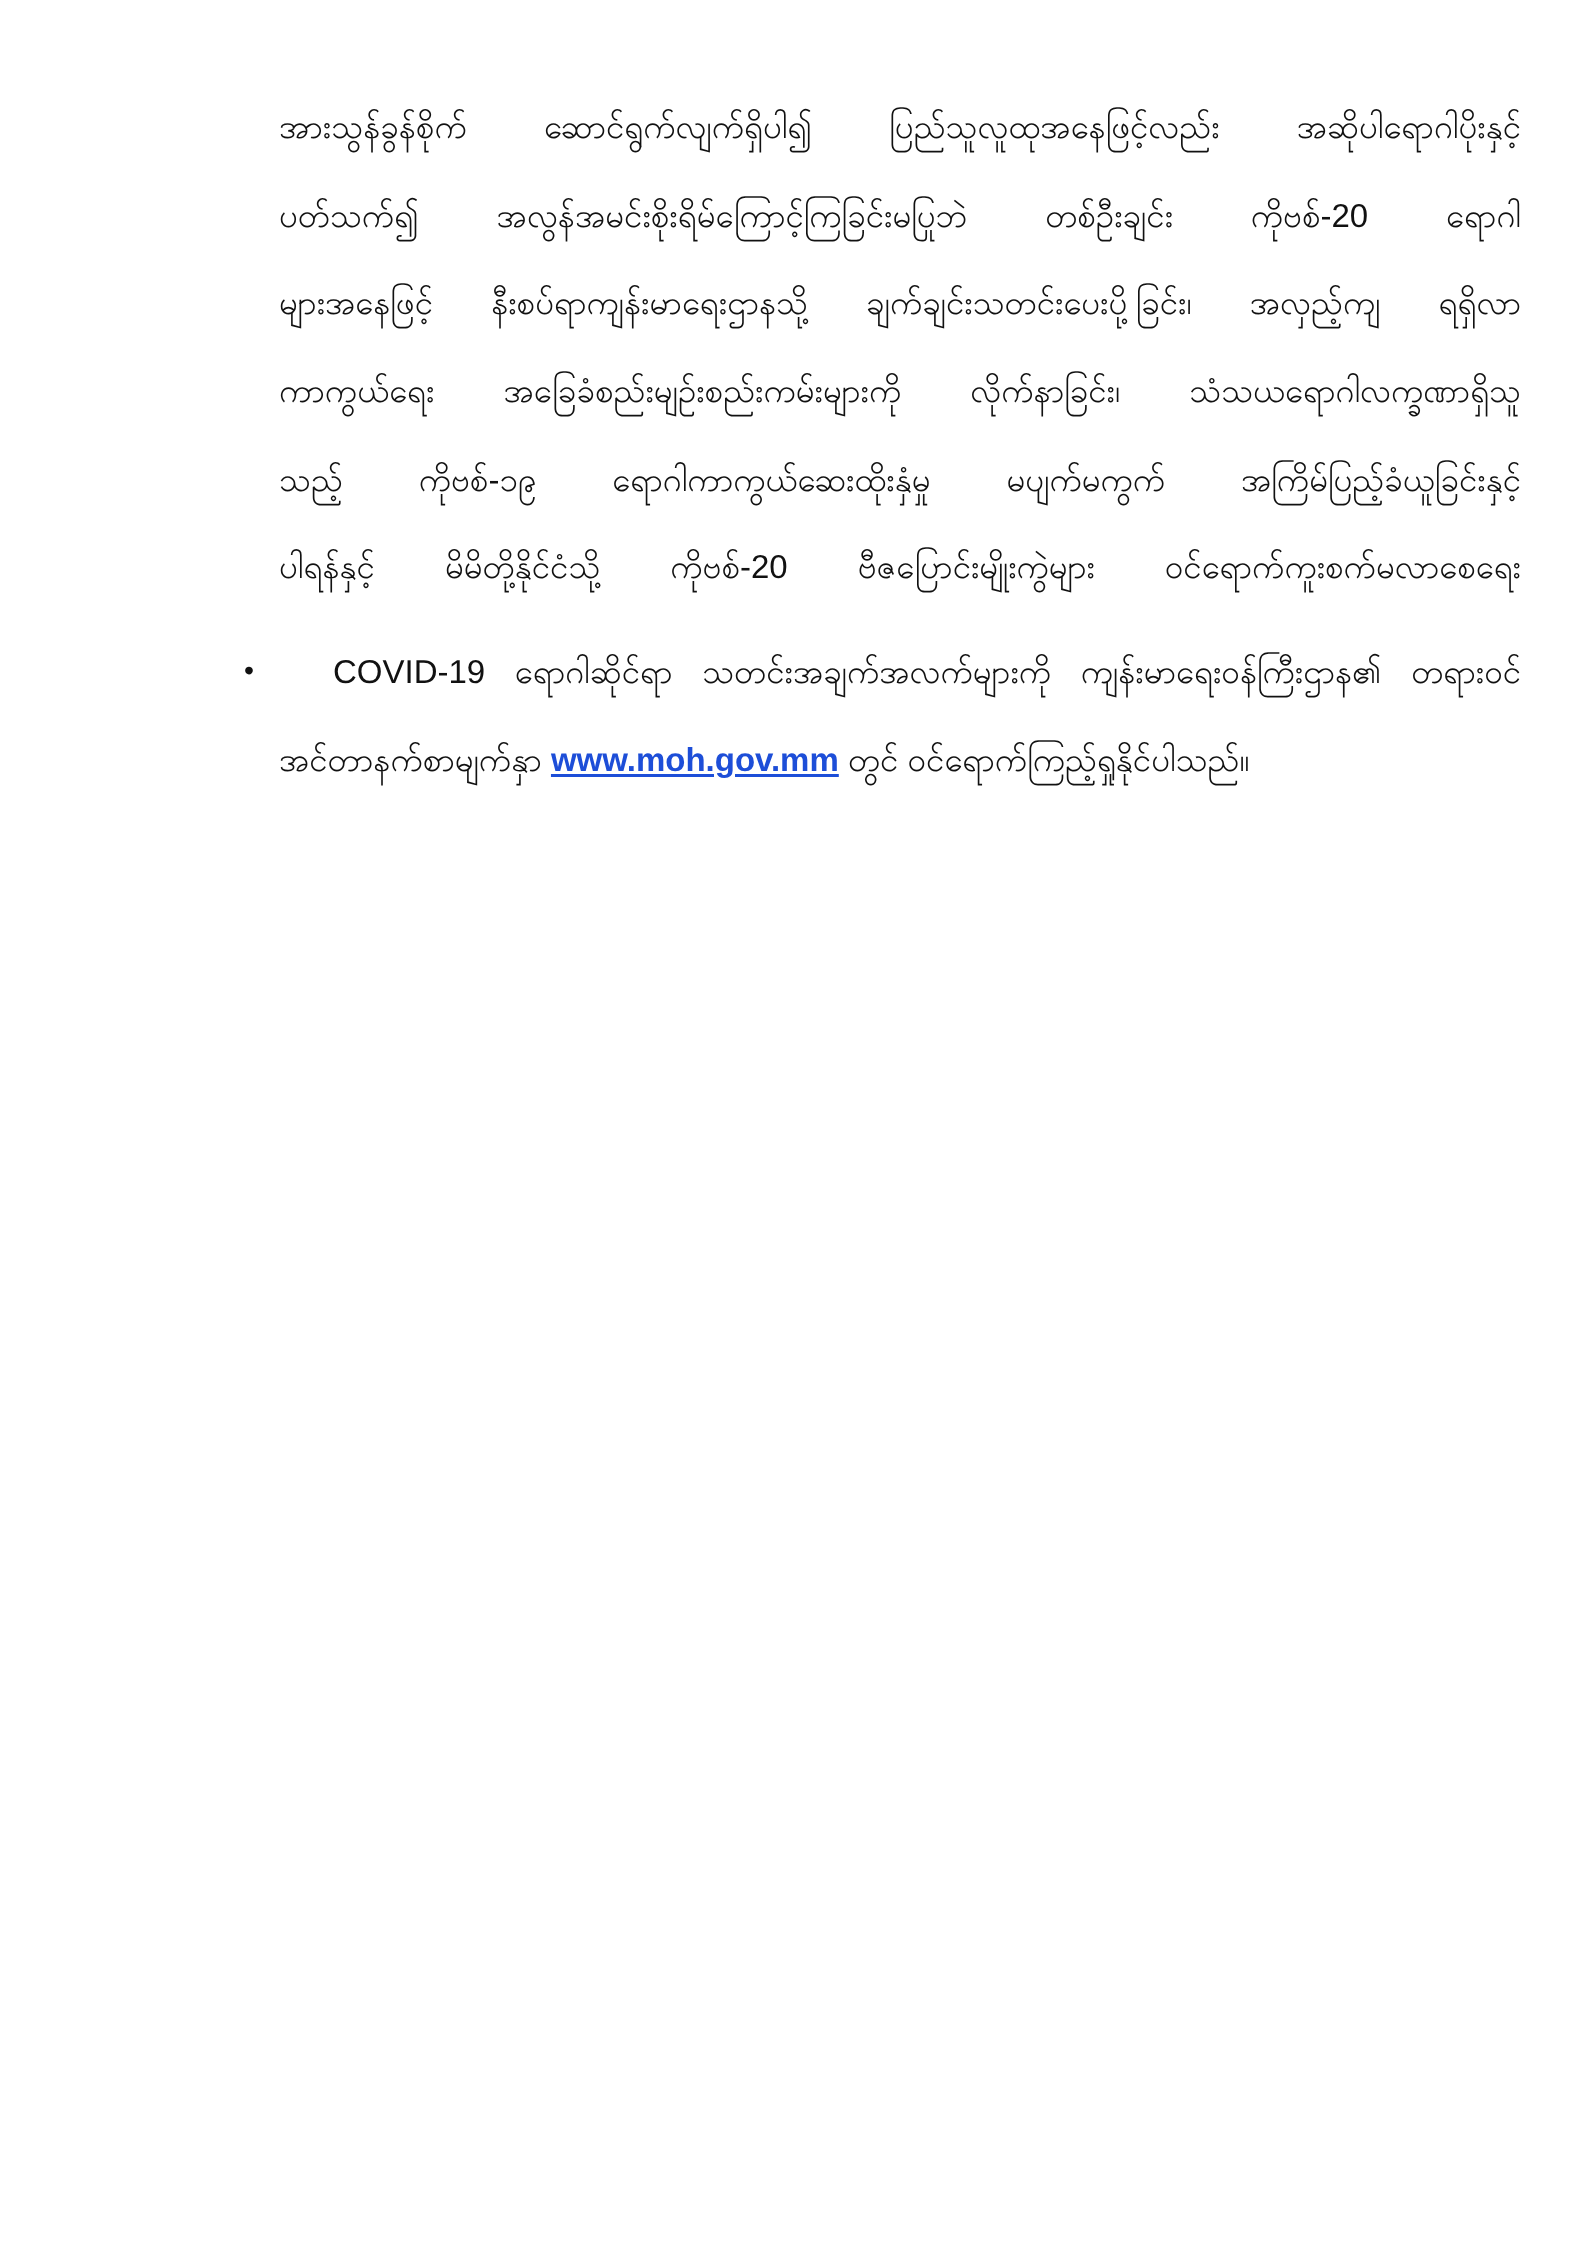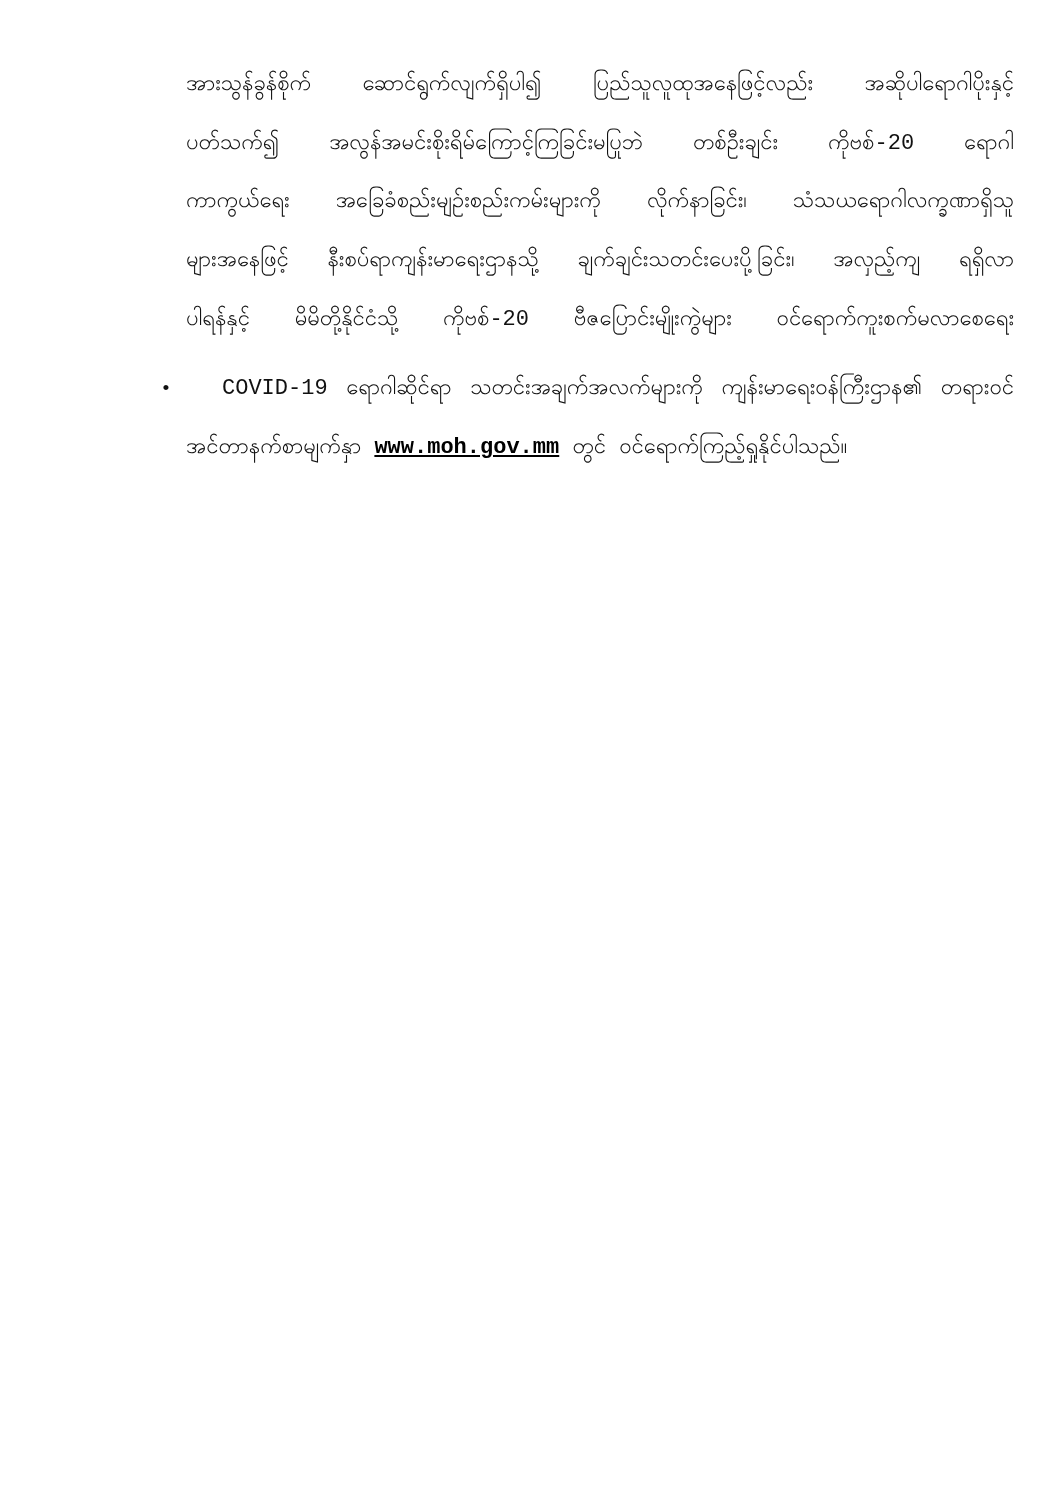--- a/index.html
+++ b/index.html
@@ -67,29 +67,30 @@
 
   .weblink {
     font-weight: bold;
     text-decoration: underline;
     cursor: pointer;
   }
 </style>
 </head>
 <body>
 
-<div class="page" style="color: rgb(17, 17, 17); background: rgb(255, 255, 255); font-family: Liberation Mono, monospace;">
+<div class="page" style="color: rgb(17, 17, 17); background: rgb(255, 255, 255);">
   <div class="text-block">
 
     <div class="para-line">အားသွန်ခွန်စိုက် ဆောင်ရွက်လျက်ရှိပါ၍ ပြည်သူလူထုအနေဖြင့်လည်း အဆိုပါရောဂါပိုးနှင့်</div>
     <div class="para-line">ပတ်သက်၍ အလွန်အမင်းစိုးရိမ်ကြောင့်ကြခြင်းမပြုဘဲ တစ်ဦးချင်း ကိုဗစ်-20 ရောဂါ</div>
+    <div class="para-line">များအနေဖြင့် နီးစပ်ရာကျန်းမာရေးဌာနသို့ ချက်ချင်းသတင်းပေးပို့ခြင်း၊ အလှည့်ကျ ရရှိလာ</div>
     <div class="para-line">ကာကွယ်ရေး အခြေခံစည်းမျဉ်းစည်းကမ်းများကို လိုက်နာခြင်း၊ သံသယရောဂါလက္ခဏာရှိသူ</div>
-    <div class="para-line">များအနေဖြင့် နီးစပ်ရာကျန်းမာရေးဌာနသို့ ချက်ချင်းသတင်းပေးပို့ခြင်း၊ အလှည့်ကျ ရရှိလာ</div>
+    <div class="para-line">သည့် ကိုဗစ်-၁၉ ရောဂါကာကွယ်ဆေးထိုးနှံမှု မပျက်မကွက် အကြိမ်ပြည့်ခံယူခြင်းနှင့်</div>
     <div class="para-line">ပါရန်နှင့် မိမိတို့နိုင်ငံသို့ ကိုဗစ်-20 ဗီဇပြောင်းမျိုးကွဲများ ဝင်ရောက်ကူးစက်မလာစေရေး</div>
 
     <div class="bullet-item">
       <span class="bullet-marker">•</span>
       <div class="bullet-line-justified">COVID-19 ရောဂါဆိုင်ရာ သတင်းအချက်အလက်များကို ကျန်းမာရေးဝန်ကြီးဌာန၏ တရားဝင်</div>
-      <div class="bullet-line-plain"><span>အင်တာနက်စာမျက်နှာ </span><a class="weblink" href="www.moh.gov.mm" style="color: #000000;">www.moh.gov.mm</a><span> တွင် ဝင်ရောက်ကြည့်ရှုနိုင်ပါသည်။</span></div>
+      <div class="bullet-line-plain"><span>အင်တာနက်စာမျက်နှာ </span><a class="weblink" href="www.moh.gov.mm" style="color: #1d4ed8;">www.moh.gov.mm</a><span> တွင် ဝင်ရောက်ကြည့်ရှုနိုင်ပါသည်။</span></div>
     </div>
 
   </div>
 </div>
 
 </body></html>

